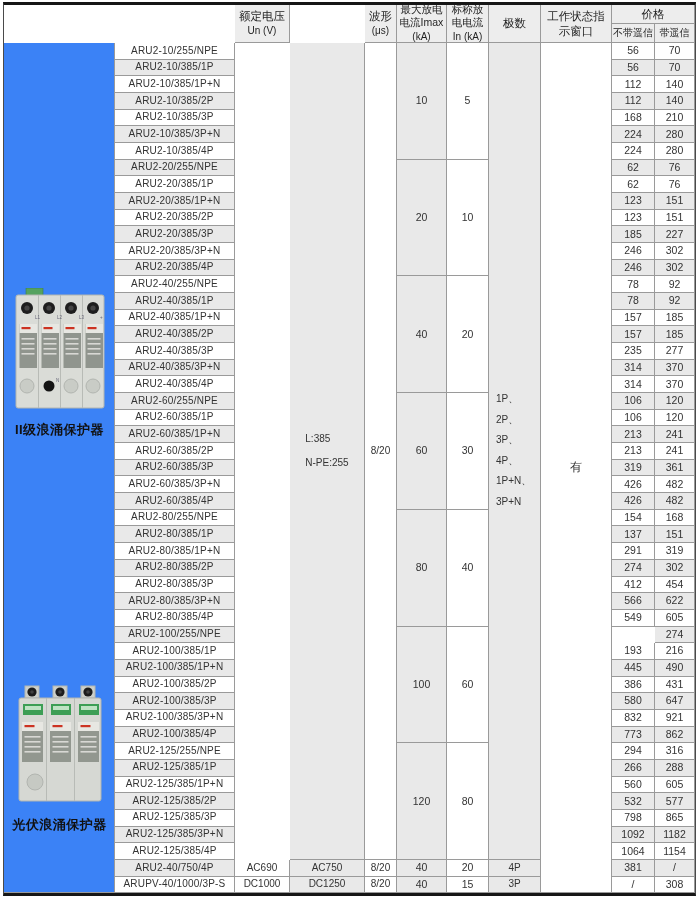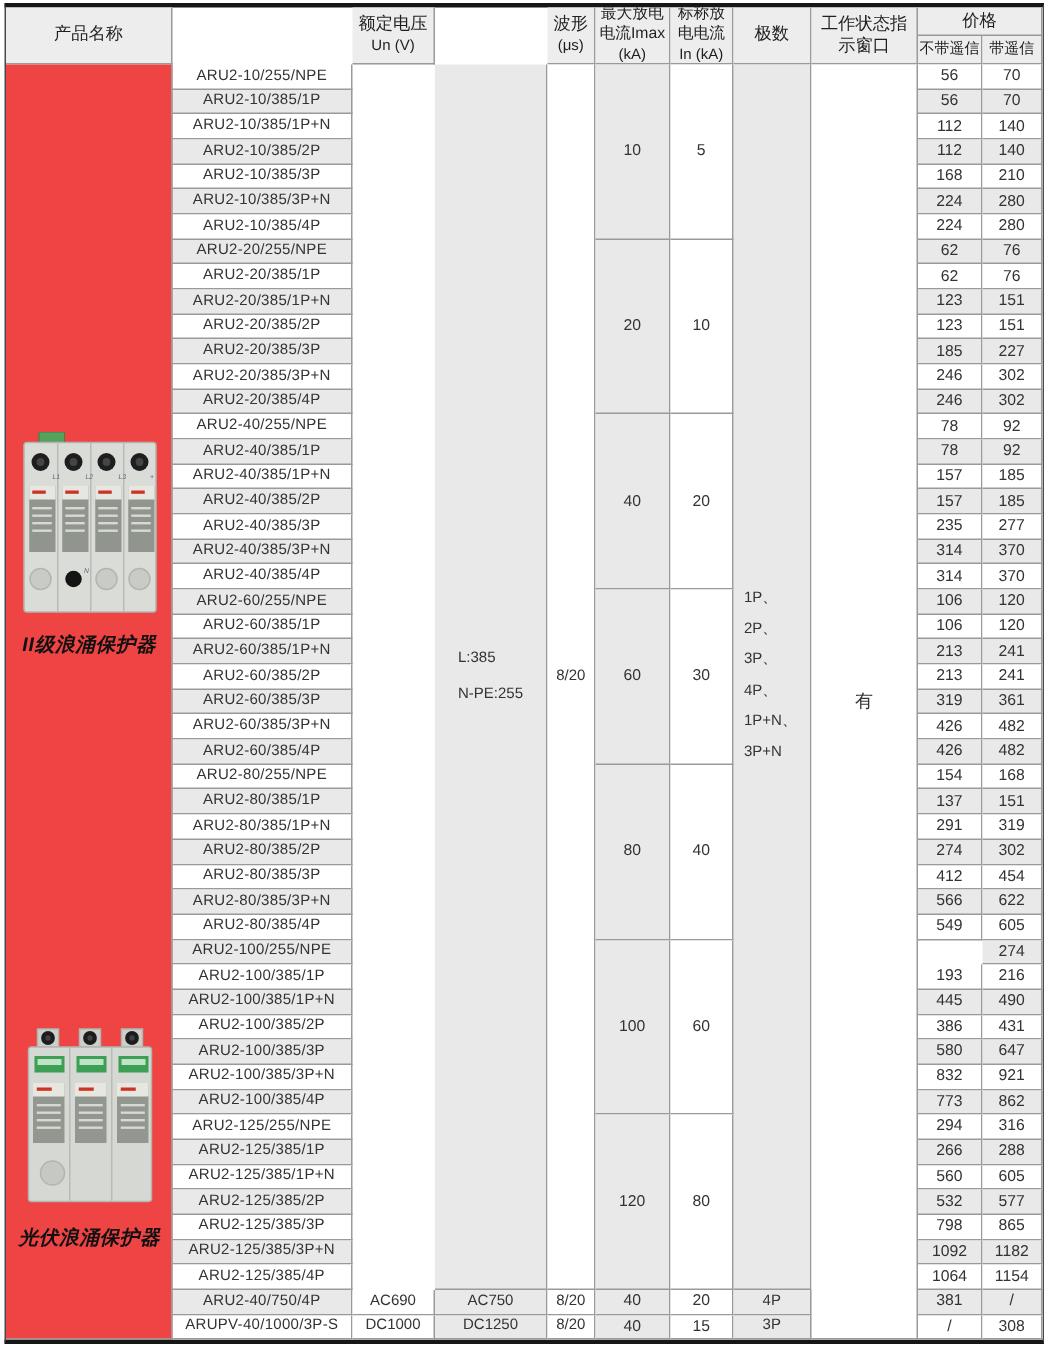--- a/index.html
+++ b/index.html
@@ -38,36 +38,33 @@
   .sm{font-size:10px;}
   .pre{white-space:pre-line;}
   .volt2{line-height:2.4;font-size:10px;}
   .poles{
     justify-content:flex-start;align-items:center;text-align:left;
     padding-left:7px;line-height:2.05;font-size:10px;white-space:pre-line;
   }
   .yes{font-size:12px;}
   .num{font-size:10.5px;}
   .specfont{font-size:10px;letter-spacing:.2px;}
-  .prod{position:relative;background:#ef4444;font-style:italic;}
+  .prod{position:relative;background:#3b82f6;}
   .fig{position:absolute;left:0;width:111px;text-align:center;}
   .fig svg{display:block;margin:0 auto;}
   .figlabel{
     font-size:13px;font-weight:700;color:#111;margin-top:4px;letter-spacing:.5px;
     white-space:nowrap;
   }
 </style>
 </head>
 <body>
 
 <div class="tbl" id="grid">
 
-  <div class="c hd" style="grid-column:1;grid-row:1 / span 2">
-    <span>产品名称</span>
-  </div>
   <div class="c hd" style="grid-column:3;grid-row:1 / span 2">
     <span>额定电压</span>
     <span class="unit">Un (V)</span>
   </div>
   <div class="c hd" style="grid-column:5;grid-row:1 / span 2">
     <span>波形</span>
     <span class="unit">(μs)</span>
   </div>
   <div class="c hd" style="grid-column:6;grid-row:1 / span 2;font-size:10.5px">
     <span>最大放电电流Imax</span>

